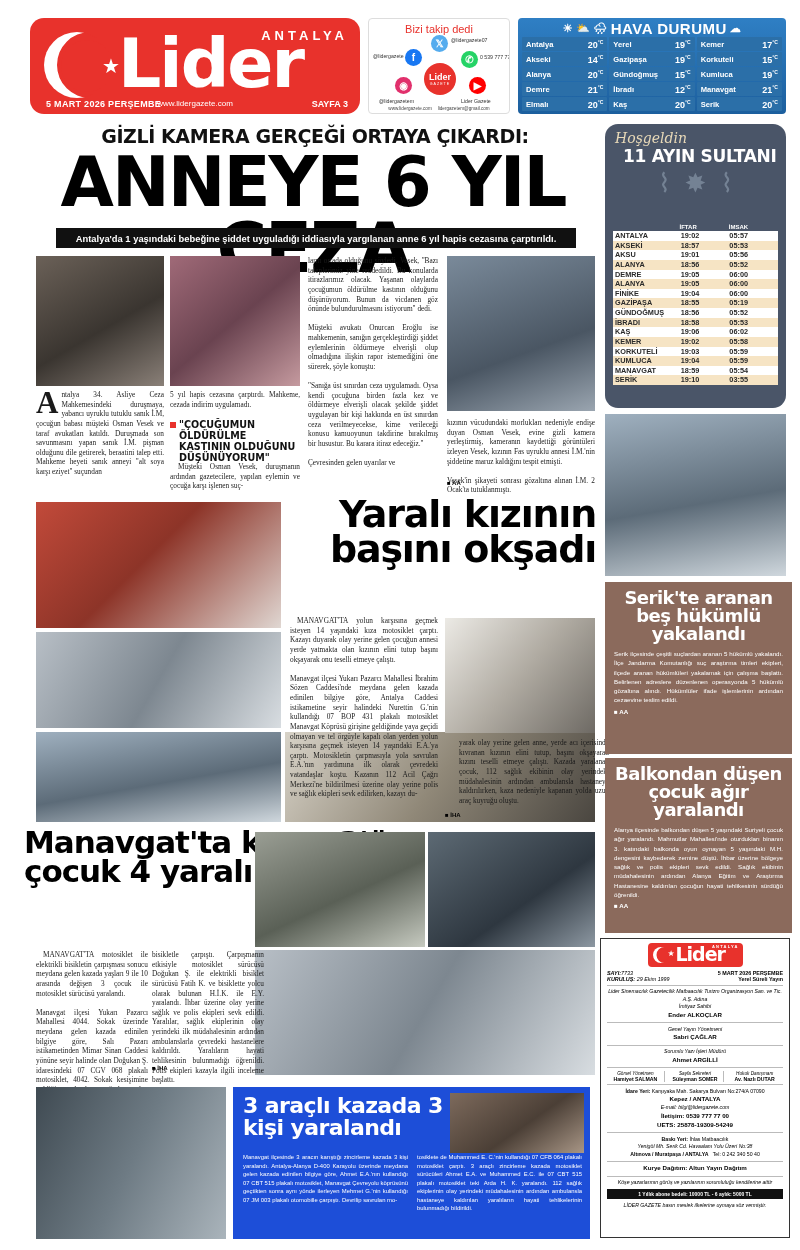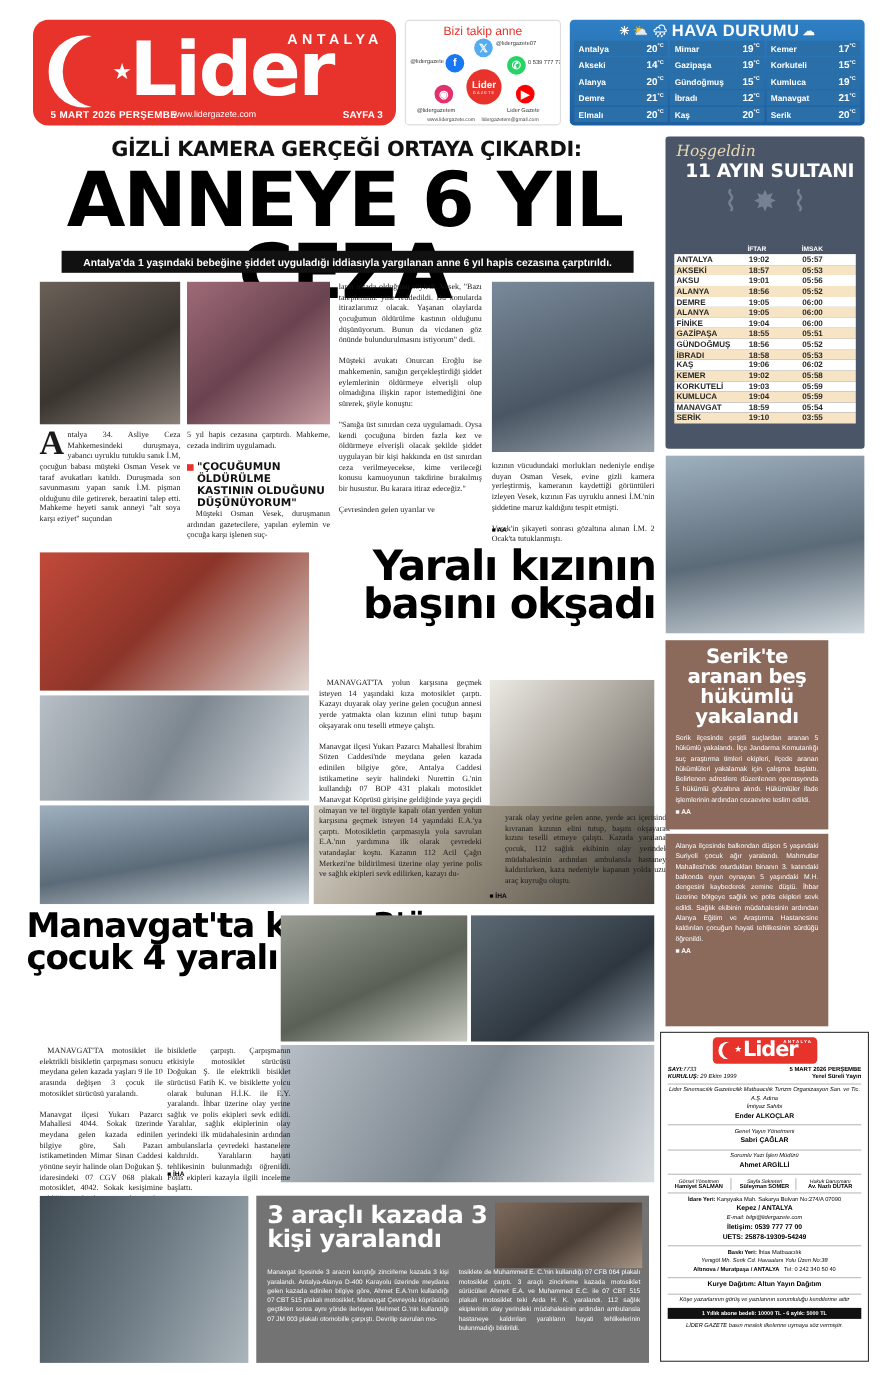--- a/index.html
+++ b/index.html
@@ -166,42 +166,42 @@
     font-family: "DejaVu Sans", sans-serif; font-weight: 700;
     font-size: 31px; line-height: .95; color: #000; letter-spacing: -1px;
   }
   .img-m1 { left: 255px; top: 832px; width: 170px; height: 115px; }
   .img-m2 { left: 428px; top: 832px; width: 167px; height: 115px; }
   .img-m3 { left: 255px; top: 950px; width: 340px; height: 125px; }
 
   
   .story4 {
     position: absolute; left: 233px; top: 1087px; width: 357px; height: 152px;
-    background: #737373;
+    background: #1d4ed8;
   }
   .h4head {
     position: absolute; left: 10px; top: 8px; width: 205px;
     font-family: "DejaVu Sans", sans-serif; font-weight: 700;
     font-size: 22px; line-height: 1.0; color: #fff; letter-spacing: -.6px;
   }
   .story4-img { position: absolute; right: 6px; top: 6px; width: 134px; height: 60px; overflow: hidden; }
   .story4-cols {
     position: absolute; left: 10px; top: 66px; right: 8px; bottom: 6px;
     display: flex; gap: 9px;
   }
   .story4-cols p {
     flex: 1; font-family: "Liberation Sans", sans-serif;
     font-size: 5.9px; line-height: 1.45; color: #fff; text-align: justify;
   }
   .img-b1 { left: 36px; top: 1087px; width: 190px; height: 152px; }
 
   
   .prayer {
     position: absolute; left: 605px; top: 124px; width: 181px; height: 284px;
-    background: #4a5568; border-radius: 3px; overflow: hidden;
+    background: #4a5568; border-radius: 13px; overflow: hidden;
   }
   .prayer-hos {
     position: absolute; left: 10px; top: 6px;
     font-family: "DejaVu Serif", serif; font-style: italic;
     font-size: 14px; color: #e8d9b8;
   }
   .prayer-title {
     position: absolute; left: 18px; top: 22px;
     font-family: "DejaVu Sans", sans-serif; font-weight: 700;
     font-size: 17px; color: #fff; letter-spacing: -.3px;
@@ -220,21 +220,21 @@
   .prayer-head .pc2, .prayer-head .pc3 { flex: 1; text-align: left; }
   .prow { display: flex; font-size: 7.3px; line-height: 1.32; }
   .prow.odd { background: #f6e4c4; color: #2a2a2a; }
   .prow.even { background: #ffffff; color: #2a2a2a; }
   .prow .pc1 { flex: 1.35; font-weight: 700; padding-left: 2px; }
   .prow .pc2, .prow .pc3 { flex: 1; font-weight: 700; }
 
   .rail-img { left: 605px; top: 414px; width: 181px; height: 162px; }
 
   .rail-art {
-    position: absolute; left: 605px; width: 148px;
+    position: absolute; left: 605px; width: 187px;
     background: #8b6a5c; padding: 7px 9px 8px; color: #fff;
   }
   .rail-art h3 {
     font-family: "DejaVu Sans", sans-serif; font-weight: 700;
     font-size: 18px; line-height: 1.0; text-align: center;
     letter-spacing: -.5px; margin-bottom: 6px;
   }
   .rail-art p {
     font-size: 6.2px; line-height: 1.5; text-align: justify;
   }
@@ -310,21 +310,21 @@
       <div class="logo-crescent"></div>
       <div class="logo-star">★</div>
       <div class="logo-word">Lider</div>
       <div class="logo-antalya">ANTALYA</div>
       <div class="logo-date">5 MART 2026 PERŞEMBE</div>
       <div class="logo-url">www.lidergazete.com</div>
       <div class="logo-sayfa">SAYFA 3</div>
     </div>
 
     <div class="social">
-      <div class="social-title">Bizi takip anne</div>
+      <div class="social-title">Bizi takip dedi</div>
 
       <div class="sicon" style="left:36px;top:30px;background:#1877f2;">f</div>
       <div class="slabel" style="left:4px;top:34px;">@lidergazete</div>
 
       <div class="sicon" style="left:62px;top:16px;background:#55acee;">𝕏</div>
       <div class="slabel" style="left:82px;top:18px;">@lidergazete07</div>
 
       <div class="sicon" style="left:92px;top:32px;background:#25d366;">✆</div>
       <div class="slabel" style="left:111px;top:35px;">0 539 777 77 00</div>
 
@@ -371,21 +371,21 @@
               <span class="wcity">Demre</span>
               <span class="wtemp"><span>21</span><sup>°C</sup></span>
             </div>
           <div class="wrow">
               <span class="wcity">Elmalı</span>
               <span class="wtemp"><span>20</span><sup>°C</sup></span>
             </div>
         </div>
         <div class="wcol">
           <div class="wrow">
-              <span class="wcity">Mimar</span>
+              <span class="wcity">Yerel</span>
               <span class="wtemp"><span>19</span><sup>°C</sup></span>
             </div>
           <div class="wrow">
               <span class="wcity">Gazipaşa</span>
               <span class="wtemp"><span>19</span><sup>°C</sup></span>
             </div>
           <div class="wrow">
               <span class="wcity">Gündoğmuş</span>
               <span class="wtemp"><span>15</span><sup>°C</sup></span>
             </div>
@@ -559,21 +559,21 @@
           <div class="pc3">06:00</div>
         </div>
       <div class="prow even">
           <div class="pc1">FİNİKE</div>
           <div class="pc2">19:04</div>
           <div class="pc3">06:00</div>
         </div>
       <div class="prow odd">
           <div class="pc1">GAZİPAŞA</div>
           <div class="pc2">18:55</div>
-          <div class="pc3">05:51</div>
+          <div class="pc3">05:19</div>
         </div>
       <div class="prow even">
           <div class="pc1">GÜNDOĞMUŞ</div>
           <div class="pc2">18:56</div>
           <div class="pc3">05:52</div>
         </div>
       <div class="prow odd">
           <div class="pc1">İBRADI</div>
           <div class="pc2">18:58</div>
           <div class="pc3">05:53</div>
@@ -615,20 +615,21 @@
       <div class="ph-inner g6"></div>
     </div>
 
   <div class="rail-art rail1">
     <h3>Serik'te aranan beş hükümlü yakalandı</h3>
     <p>Serik ilçesinde çeşitli suçlardan aranan 5 hükümlü yakalandı. İlçe Jandarma Komutanlığı suç araştırma timleri ekipleri, ilçede aranan hükümlüleri yakalamak için çalışma başlattı. Belirlenen adreslere düzenlenen operasyonda 5 hükümlü gözaltına alındı. Hükümlüler ifade işlemlerinin ardından cezaevine teslim edildi.</p>
     <p style="font-weight:700;margin-top:2px;">■ <span>AA</span></p>
   </div>
 
   <div class="rail-art rail2">
+    <h3>Balkondan düşen çocuk ağır yaralandı</h3>
     <p>Alanya ilçesinde balkondan düşen 5 yaşındaki Suriyeli çocuk ağır yaralandı. Mahmutlar Mahallesi'nde oturdukları binanın 3. katındaki balkonda oyun oynayan 5 yaşındaki M.H. dengesini kaybederek zemine düştü. İhbar üzerine bölgeye sağlık ve polis ekipleri sevk edildi. Sağlık ekibinin müdahalesinin ardından Alanya Eğitim ve Araştırma Hastanesine kaldırılan çocuğun hayati tehlikesinin sürdüğü öğrenildi.</p>
     <p style="font-weight:700;margin-top:2px;">■ <span>AA</span></p>
   </div>
 
   <div class="colophon">
     <div class="colo-logo">
       <div class="cc"></div>
       <div class="cstar">★</div>
       <div class="cw">Lider</div>
       <div class="cantalya">ANTALYA</div>

